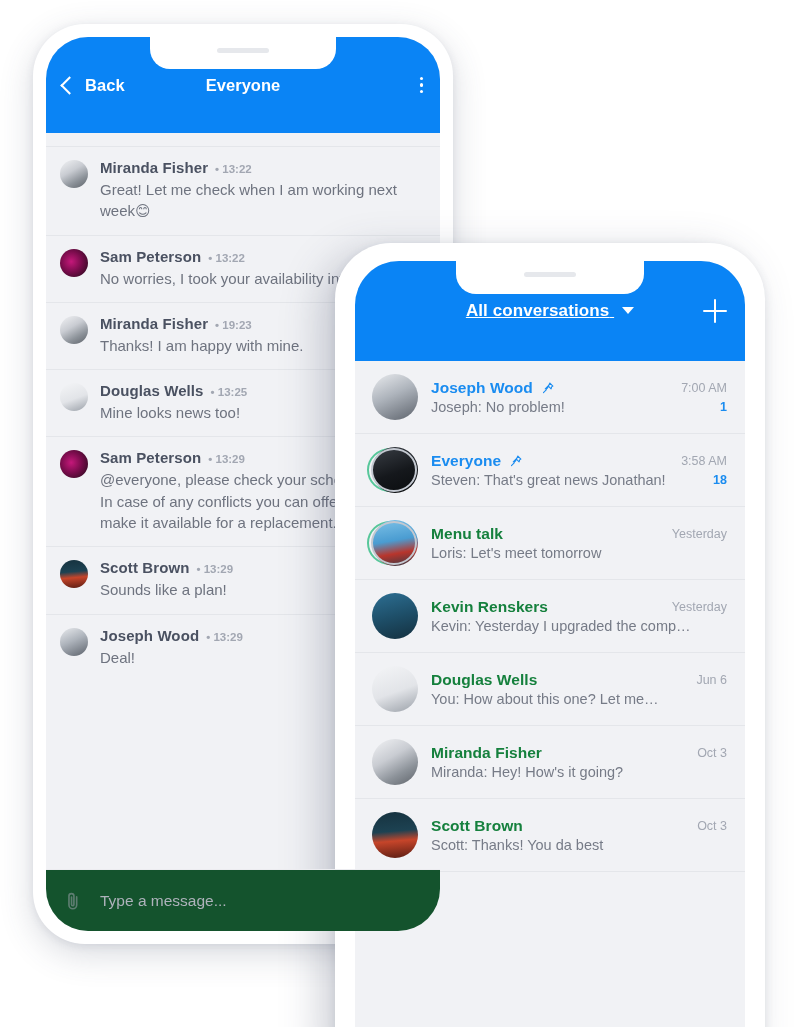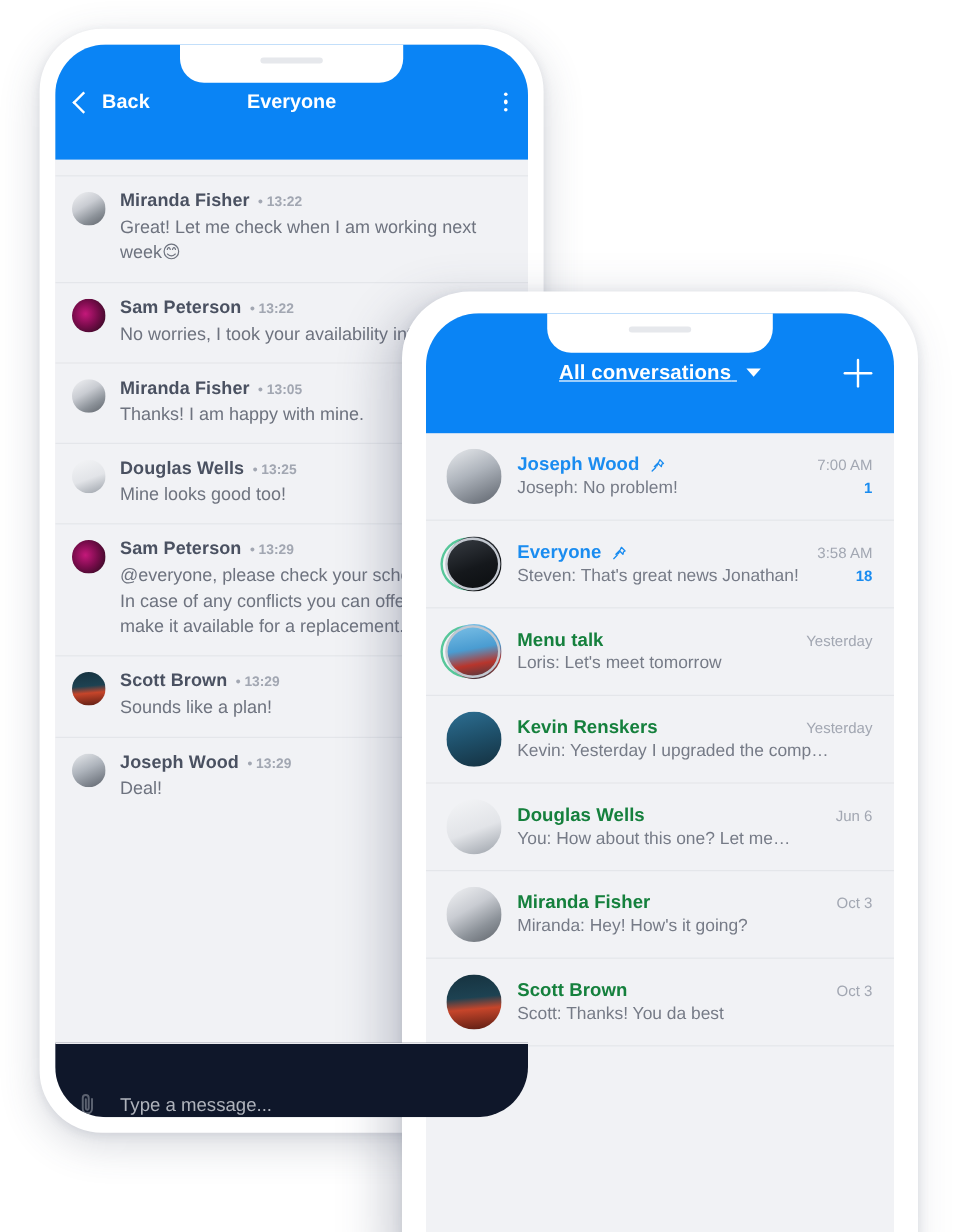--- a/index.html
+++ b/index.html
@@ -115,21 +115,21 @@
   .msg .mtime{font-size:11.5px;color:#a2a7b2;font-weight:600;}
   .msg .mtime:before{content:"• ";color:#a2a7b2;}
   .msg .mtext{
     font-size:15px;color:#6e737f;line-height:1.42;margin-top:3px;
     white-space:pre-wrap;word-break:break-word;
   }
 
   
   #composer{
     position:absolute;left:0;right:0;bottom:0;height:62px;
-    background:#0f172a;display:flex;align-items:flex-end;padding:0 16px;
+    background:#14532d;display:flex;align-items:center;padding:0 16px;
     box-sizing:border-box;border-top:1px solid #ececf0;z-index:3;
   }
   .clip{width:22px;height:22px;flex:0 0 22px;opacity:.55;}
   .composer-input{
     margin-left:16px;font-size:15.5px;color:#aeb2bb;flex:1;
   }
 
   
   #front-body{
     position:absolute;left:0;right:0;top:100px;bottom:0;
@@ -233,35 +233,35 @@
               <div class="mtext">No worries, I took your availability into account.</div>
             </div>
           </div>
           <div class="msg">
             <div class="ava">
               <span class="ph" style="background:linear-gradient(150deg,#f2f3f5 0%,#c9ccd2 40%,#8c9299 70%,#5d6269 100%)"></span>
             </div>
             <div class="mbody">
               <div class="mhead">
                 <span class="mname">Miranda Fisher</span>
-                <span class="mtime">13:05</span>
+                <span class="mtime">19:23</span>
               </div>
               <div class="mtext">Thanks! I am happy with mine.</div>
             </div>
           </div>
           <div class="msg">
             <div class="ava">
               <span class="ph" style="background:linear-gradient(160deg,#f4f5f7 0%,#e2e4e8 55%,#9aa0a8 100%)"></span>
             </div>
             <div class="mbody">
               <div class="mhead">
                 <span class="mname">Douglas Wells</span>
                 <span class="mtime">13:25</span>
               </div>
-              <div class="mtext">Mine looks good too!</div>
+              <div class="mtext">Mine looks news too!</div>
             </div>
           </div>
           <div class="msg">
             <div class="ava">
               <span class="ph" style="background:radial-gradient(circle at 40% 45%,#c4187a 0%,#7a0c4c 45%,#1b0a14 100%)"></span>
             </div>
             <div class="mbody">
               <div class="mhead">
                 <span class="mname">Sam Peterson</span>
                 <span class="mtime">13:29</span>

